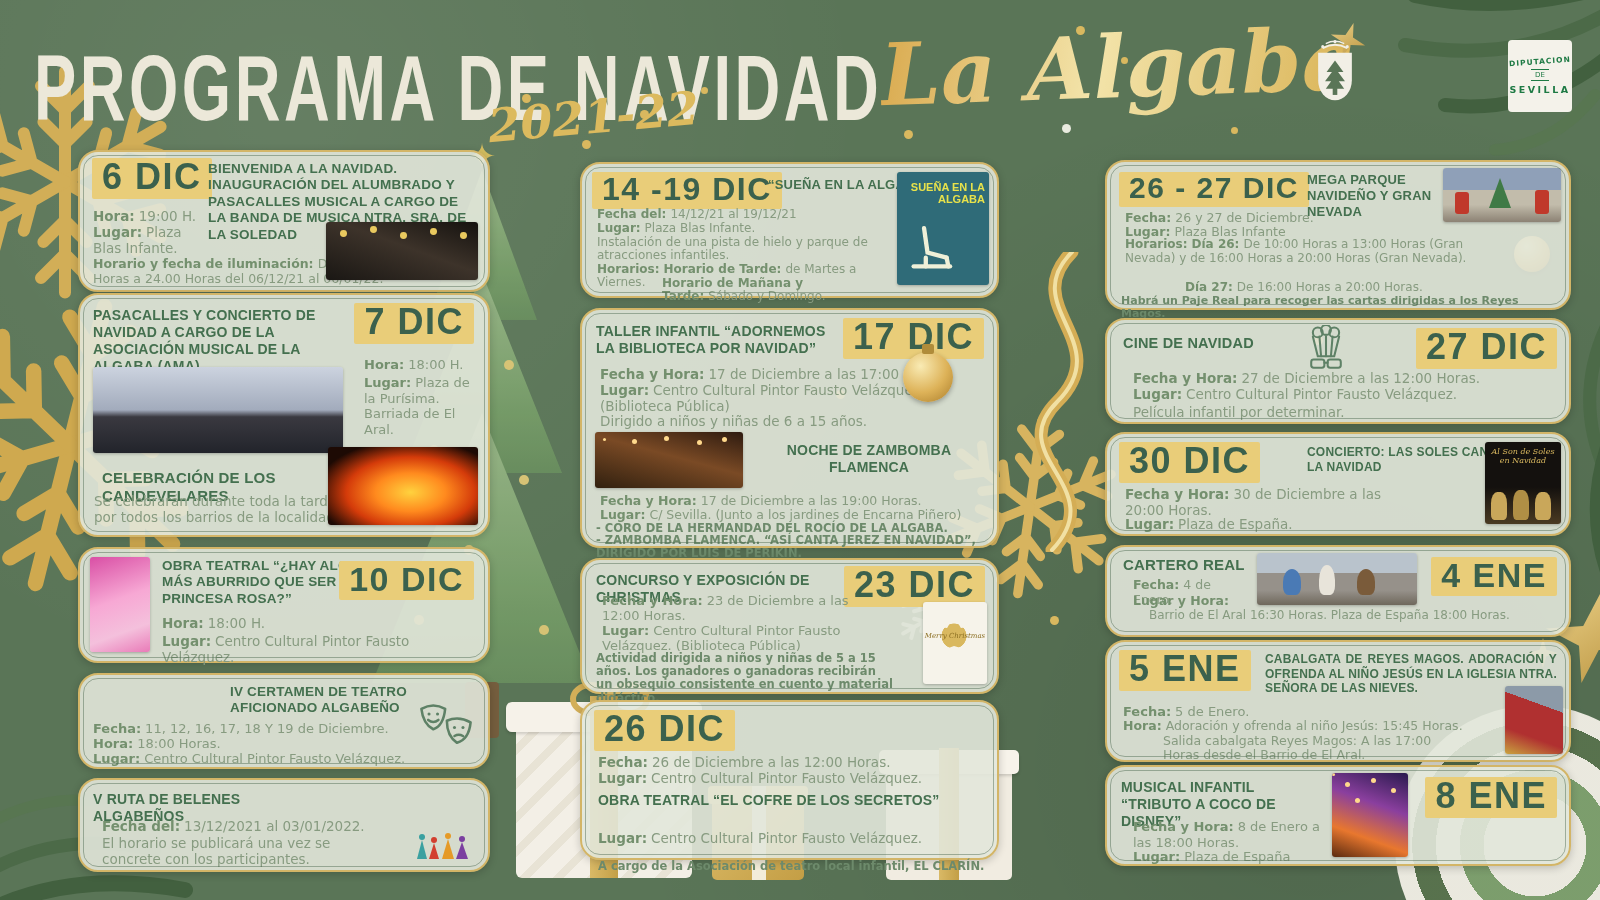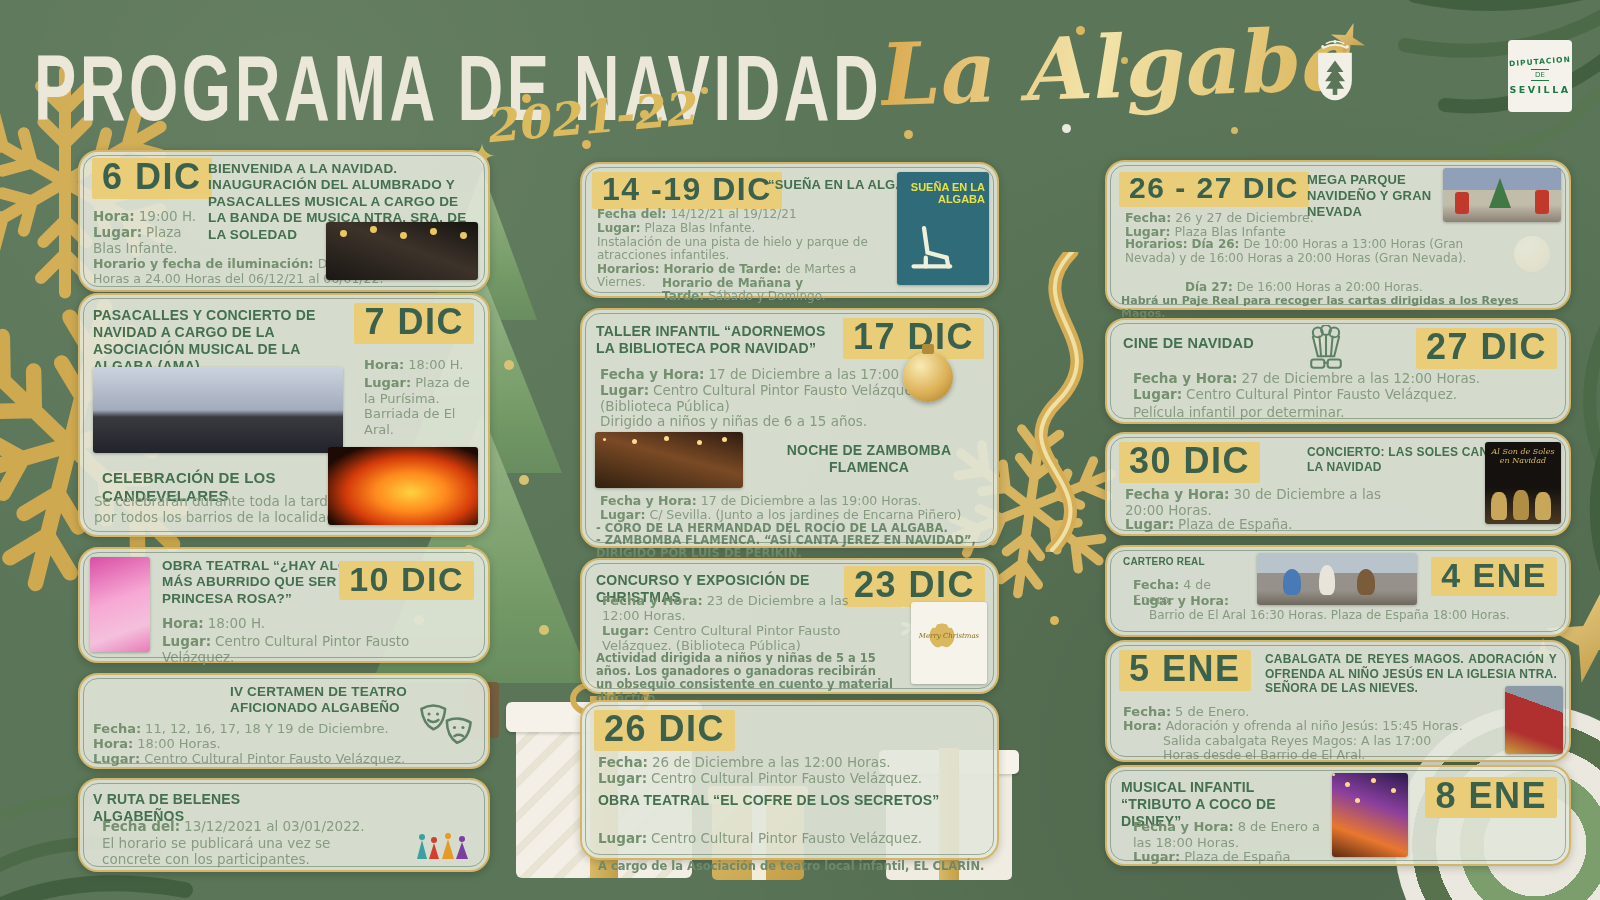--- a/index.html
+++ b/index.html
@@ -316,21 +316,21 @@
     <p class="line boldnote" style="left:14px;top:212px;width:392px;font-size:11.5px;line-height:1.1;">- CORO DE LA HERMANDAD DEL ROCÍO DE LA ALGABA.</p>
     <p class="line boldnote" style="left:14px;top:224px;width:392px;font-size:11.5px;line-height:1.1;">- ZAMBOMBA FLAMENCA. “ASÍ CANTA JEREZ EN NAVIDAD”, DIRIGIDO POR LUIS DE PERIKIN.</p>
   </section>
 
   <section class="card" style="left:580px;top:558px;width:415px;height:132px;">
     <h3 class="ttl" style="left:14px;top:12px;width:260px;font-size:14px;">CONCURSO Y EXPOSICIÓN DE CHRISTMAS</h3>
     <span class="badge" style="right:12px;top:6px;font-size:36px;">23 DIC</span>
     <p class="line" style="left:20px;top:34px;width:255px;font-size:13px;line-height:1.15;"><b>Fecha y Hora:</b><span>23 de Diciembre a las 12:00 Horas.</span></p>
     <p class="line" style="left:20px;top:64px;width:310px;font-size:13px;line-height:1.15;"><b>Lugar:</b><span>Centro Cultural Pintor Fausto Velázquez. (Biblioteca Pública)</span></p>
     <p class="line boldnote" style="left:14px;top:92px;width:300px;font-size:11.5px;line-height:1.15;">Actividad dirigida a niños y niñas de 5 a 15 años. Los ganadores o ganadoras recibirán un obsequio consistente en cuento y material didáctico.</p>
-    <div class="photo" style="right:10px;top:42px;width:76px;height:82px;background:#f6f3ea;">
+    <div class="photo" style="right:10px;top:42px;width:64px;height:82px;background:#f6f3ea;">
       <div class="abs" style="left:8px;top:14px;width:46px;height:40px;background:radial-gradient(circle,#d9b85f 0 40%,transparent 42%);clip-path:polygon(50% 0,65% 30%,100% 25%,80% 55%,95% 90%,50% 75%,10% 92%,22% 55%,0 25%,35% 30%);"></div>
       <div class="abs" style="left:0;right:0;top:30px;text-align:center;color:#8a6d20;font-size:7px;font-family:'DejaVu Serif',serif;font-style:italic;">Merry Christmas</div>
     </div>
   </section>
 
   <section class="card" style="left:580px;top:700px;width:415px;height:156px;">
     <span class="badge" style="left:12px;top:8px;font-size:36px;">26 DIC</span>
     <p class="line" style="left:16px;top:52px;width:360px;"><b>Fecha:</b><span>26 de Diciembre a las 12:00 Horas.</span></p>
     <p class="line" style="left:16px;top:68px;width:360px;"><b>Lugar:</b><span>Centro Cultural Pintor Fausto Velázquez.</span></p>
     <h3 class="ttl" style="left:16px;top:90px;width:360px;font-size:14px;">OBRA TEATRAL “EL COFRE DE LOS SECRETOS”</h3>
@@ -380,21 +380,21 @@
     <p class="line" style="left:18px;top:82px;width:290px;"><b>Lugar:</b><span>Plaza de España.</span></p>
     <div class="photo" style="right:8px;top:8px;width:76px;height:82px;background:linear-gradient(#14110e 0 55%,#4a3a22 100%);">
       <div class="abs" style="left:3px;top:6px;right:3px;color:#d9b85f;font-size:8px;line-height:1.1;text-align:center;font-family:'DejaVu Serif',serif;font-style:italic;">Al Son de Soles en Navidad</div>
       <div class="abs" style="left:6px;bottom:4px;width:16px;height:28px;background:#c9a75a;border-radius:40% 40% 20% 20%;"></div>
       <div class="abs" style="left:28px;bottom:4px;width:16px;height:30px;background:#b08f45;border-radius:40% 40% 20% 20%;"></div>
       <div class="abs" style="left:50px;bottom:4px;width:16px;height:28px;background:#c9a75a;border-radius:40% 40% 20% 20%;"></div>
     </div>
   </section>
 
   <section class="card" style="left:1105px;top:545px;width:462px;height:88px;">
-    <h3 class="ttl" style="left:16px;top:9px;width:130px;font-size:10px;">CARTERO REAL</h3>
+    <h3 class="ttl" style="left:16px;top:9px;width:130px;font-size:15px;">CARTERO REAL</h3>
     <div class="photo" style="left:150px;top:6px;width:160px;height:52px;background:linear-gradient(#b9c3cc 0 38%,#96918a 38% 72%,#6f685c 100%);">
       <div class="abs" style="left:26px;top:16px;width:18px;height:26px;background:#4a7ab5;border-radius:50% 50% 30% 30%;"></div>
       <div class="abs" style="left:62px;top:12px;width:16px;height:30px;background:#e8e4da;border-radius:50% 50% 30% 30%;"></div>
       <div class="abs" style="left:100px;top:16px;width:18px;height:26px;background:#7a5b3a;border-radius:50% 50% 30% 30%;"></div>
     </div>
     <span class="badge" style="right:12px;top:10px;font-size:34px;">4 ENE</span>
     <p class="line" style="left:26px;top:30px;width:120px;font-size:12.5px;"><b>Fecha:</b><span>4 de Enero.</span></p>
     <p class="line" style="left:26px;top:46px;width:130px;font-size:12.5px;"><b>Lugar y Hora:</b></p>
     <p class="line" style="left:42px;top:61px;width:380px;font-size:12px;">Barrio de El Aral 16:30 Horas. Plaza de España 18:00 Horas.</p>
   </section>

